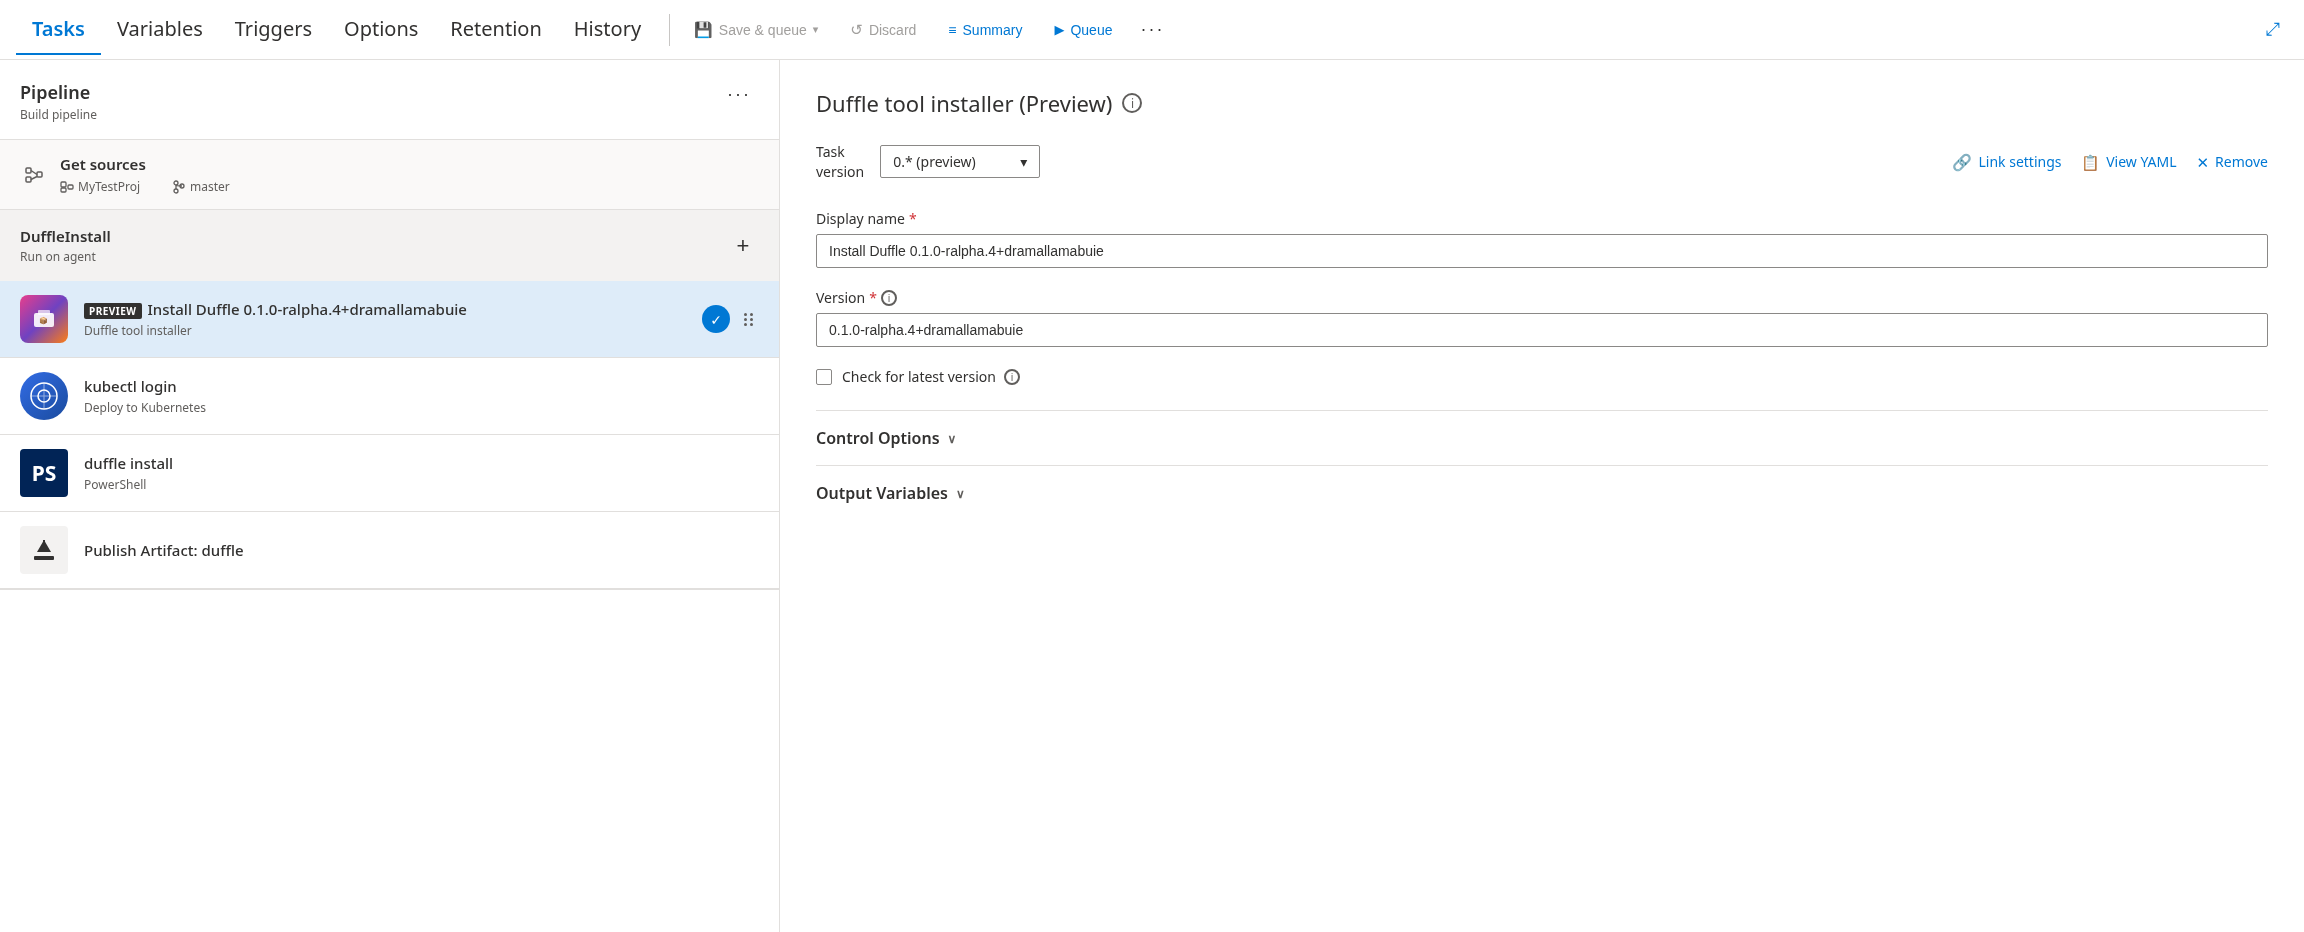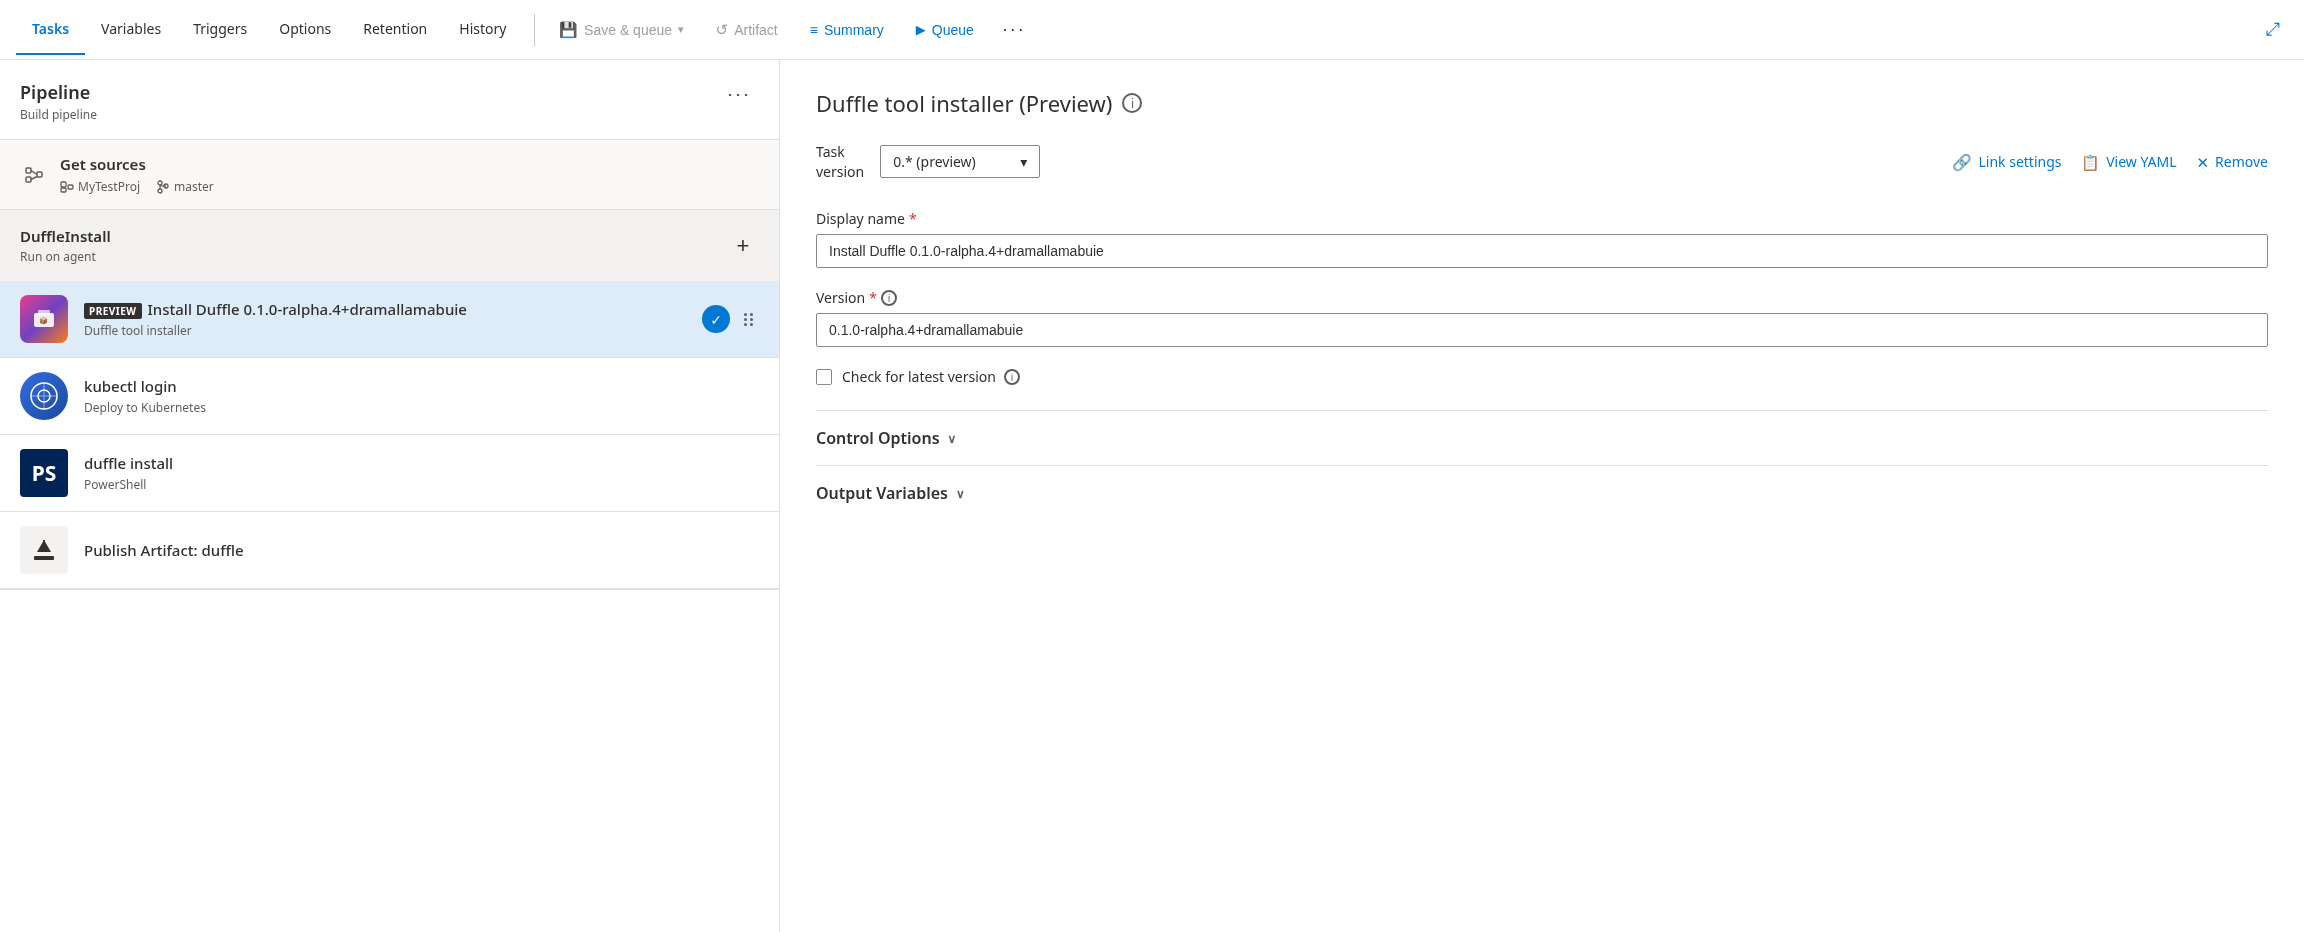--- a/index.html
+++ b/index.html
@@ -17,21 +17,21 @@
     .nav-tabs {
       display: flex;
       align-items: center;
       gap: 0;
     }
     .nav-tab {
       padding: 0 16px;
       height: 50px;
       display: flex;
       align-items: center;
-      font-size: 14px;
+      font-size: 20px;
       cursor: pointer;
       color: #323130;
       border-bottom: 2px solid transparent;
       white-space: nowrap;
     }
     .nav-tab.active {
       border-bottom: 2px solid #0078d4;
       color: #0078d4;
       font-weight: 600;
     }
@@ -140,21 +140,21 @@
       height: 28px;
       display: flex;
       align-items: center;
       justify-content: center;
       margin-right: 12px;
       color: #605e5c;
     }
     .get-sources-info .title { font-size: 15px; font-weight: 600; }
     .get-sources-meta {
       display: flex;
-      gap: 16px;
+      gap: 32px;
       margin-top: 4px;
       font-size: 12px;
       color: #605e5c;
     }
     .meta-item { display: flex; align-items: center; gap: 4px; }
 
     
     .agent-section {
       border-bottom: 1px solid #e1dfdd;
     }
@@ -428,21 +428,21 @@
 
   <div class="nav-actions">
     <button class="save-queue-btn disabled">
       <span style="font-size:15px;">💾</span>
       <span>Save &amp; queue</span>
       <span class="chevron-down">▾</span>
     </button>
 
     <button class="nav-btn disabled">
       <span style="font-size:15px;">↺</span>
-      <span>Artifact</span>
+      <span>Discard</span>
     </button>
 
     <button class="nav-btn blue">
       <span>≡</span>
       <span>Summary</span>
     </button>
 
     <button class="nav-btn-queue">
       <span style="color:#0078d4; font-size:13px;">▶</span>
       <span>Queue</span>

